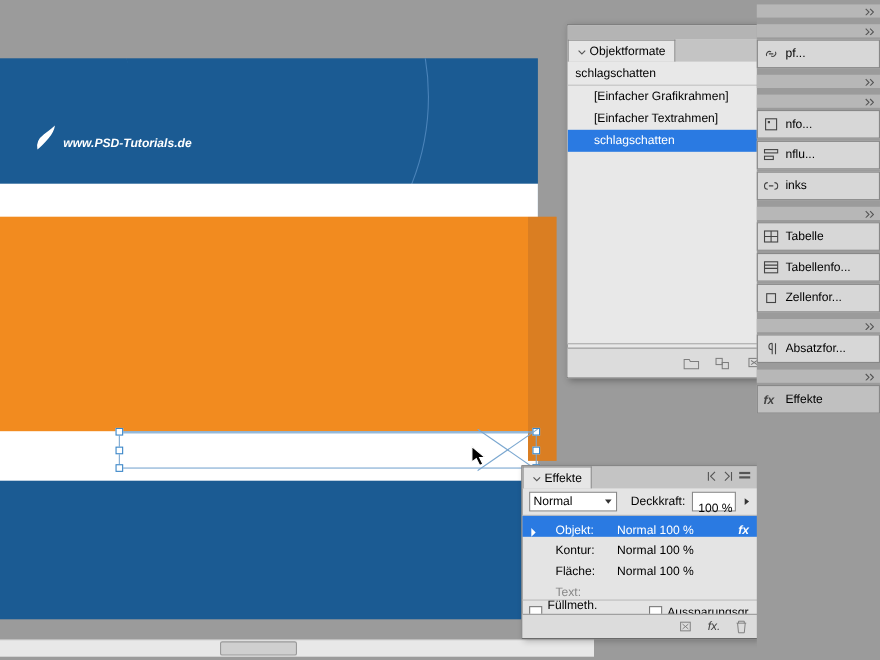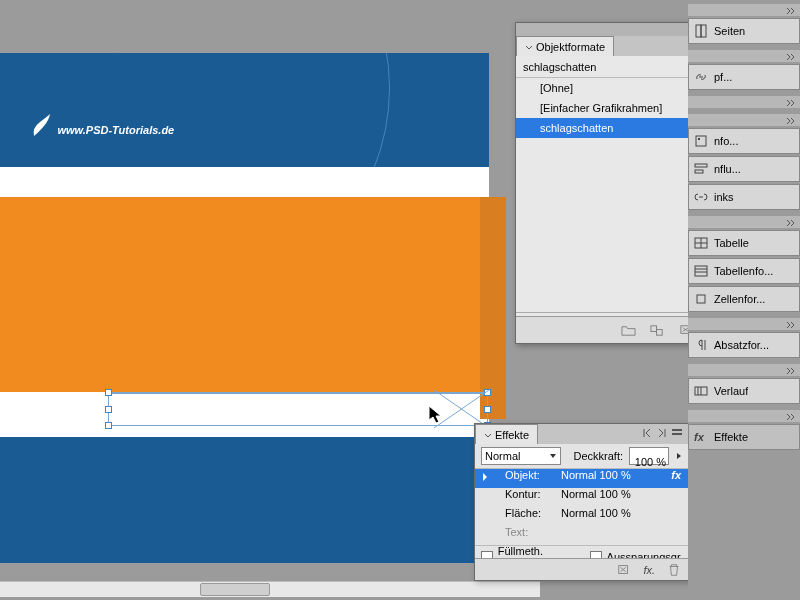--- a/index.html
+++ b/index.html
@@ -58,21 +58,21 @@
 
 
 .panel-fx { position: absolute; left: 474px; top: 423px; width: 216px; height: 158px; background: #e4e4e4; border: 1px solid #6a6a6a; box-shadow: 2px 2px 6px rgba(0,0,0,0.25); }
 .fx-tabrow { height: 20px; background: #c4c4c4; display: flex; align-items: flex-end; position: relative; }
 .fx-tab { height: 20px; padding: 3px 8px; background: #e6e6e6; border: 1px solid #8a8a8a; border-bottom: none; display: flex; gap: 3px; align-items: center; }
 .fx-nav { position: absolute; right: 4px; top: 3px; display: flex; gap: 3px; }
 .fx-opacity { height: 25px; display: flex; align-items: center; padding: 3px 6px; gap: 6px; border-bottom: 1px solid #bbb; }
 .fx-select { width: 80px; height: 18px; background: #fff; border: 1px solid #888; padding: 1px 3px; display: flex; align-items: center; justify-content: space-between; }
 .fx-opacity-lbl { margin-left: auto; text-align: right; }
 .fx-opacity-val { width: 40px; height: 17px; background: #fff; border: 1px solid #888; padding: 8px 2px; text-align: right; }
-.fx-row { display: flex; align-items: flex-start; height: 19px; padding: 0 8px; }
+.fx-row { display: flex; align-items: flex-end; height: 19px; padding: 0 8px; }
 .fx-row .lbl { display: inline-block; width: 56px; margin-left: 12px; }
 .fx-row.sel { background: #2a7ae2; color: #fff; }
 .fx-row.sel .tri { border-color: transparent transparent transparent #fff; }
 .tri { width: 0; height: 0; border: 4px solid transparent; border-left-color: #777; margin-right: 2px; }
 .tri.open { border: 4px solid transparent; border-top-color: #fff; margin-top: 4px; }
 .fx-row .fxic { margin-left: auto; font-style: italic; font-weight: bold; }
 .fx-checks { height: 22px; display: flex; align-items: center; gap: 5px; padding: 0 6px; border-top: 1px solid #bbb; }
 .chk { width: 12px; height: 12px; background: #fff; border: 1px solid #777; }
 .fx-footer { position: absolute; bottom: 0; left: 0; width: 100%; height: 22px; background: #dcdcdc; border-top: 1px solid #999; display: flex; align-items: center; justify-content: flex-end; gap: 12px; padding-right: 8px; }
 .fx-footer svg { width: 14px; height: 14px; opacity: .7; }
@@ -140,37 +140,34 @@
       </svg>
   </div>
   <div class="of-search">
     <input value="schlagschatten" style="">
     <svg class="bolt" width="10" height="14">
         <path d="M6 0 L1 8 L4 8 L3 14 L9 5 L5 5 Z" fill="#666"></path>
       </svg>
   </div>
   <div class="of-list" id="of-list">
       <div class="of-item">
-        <span>[Ohne]</span>
-        <span class="icon-r"><svg width="14" height="14">
-            <rect x="1" y="1" width="12" height="12" fill="none" stroke="#333"></rect>
-            <line x1="1" y1="13" x2="13" y2="1" stroke="#c00" stroke-width="2"></line>
-          </svg></span>
-        <span style="margin-left: 4px;"><svg width="10" height="10">
-            <path d="M2 7 L5 3 L8 7 Z" fill="#555"></path>
-          </svg></span>
-      </div>
-      <div class="of-item">
         <span>[Einfacher Grafikrahmen]</span>
         <span class="icon-r"><svg width="14" height="14">
             <rect x="1" y="1" width="12" height="12" fill="none" stroke="#333"></rect>
             <line x1="1" y1="1" x2="13" y2="13" stroke="#333"></line>
             <line x1="13" y1="1" x2="1" y2="13" stroke="#333"></line>
           </svg></span>
       </div>
+      <div class="of-item">
+        <span>[Einfacher Textrahmen]</span>
+        <span class="icon-r"><svg width="14" height="14">
+            <rect x="1" y="1" width="12" height="12" fill="none" stroke="#333"></rect>
+            <text x="3" y="11" font-size="10" fill="#333">T</text>
+          </svg></span>
+      </div>
       <div class="of-item selected">
         <span>schlagschatten</span>
       </div>
     </div>
   <div class="of-footer">
     <svg viewBox="0 0 16 16">
         <path d="M1 4 L6 4 L7 6 L15 6 L15 13 L1 13 Z" fill="none" stroke="#555"></path>
       </svg>
     <svg viewBox="0 0 16 16">
         <rect x="1" y="3" width="6" height="6" fill="none" stroke="#555"></rect>
@@ -265,27 +262,20 @@
   </div>
 </div>
 
 <div class="rightbar" id="rightbar">
     <div class="tabgroup">
       <div class="collapser">
         <svg viewBox="0 0 10 8">
           <path d="M1 2 L4 5 L1 8 M5 2 L8 5 L5 8" stroke="#555" fill="none"></path>
         </svg>
       </div>
-      <div class="ptab">
-        <svg viewBox="0 0 14 14">
-          <rect x="2" y="1" width="5" height="12" fill="none" stroke="#444"></rect>
-          <rect x="7" y="1" width="5" height="12" fill="none" stroke="#444"></rect>
-        </svg>
-        <span>Seiten</span>
-      </div>
     </div>
     <div class="tabgroup">
       <div class="collapser">
         <svg viewBox="0 0 10 8">
           <path d="M1 2 L4 5 L1 8 M5 2 L8 5 L5 8" stroke="#555" fill="none"></path>
         </svg>
       </div>
       <div class="ptab">
         <svg viewBox="0 0 14 14">
           <path d="M3 9 A3 3 0 0 1 7 5 M11 5 A3 3 0 0 1 7 9 M5 7 L9 7" stroke="#444" fill="none"></path>
@@ -368,35 +358,20 @@
         </svg>
         <span>Absatzfor...</span>
       </div>
     </div>
     <div class="tabgroup">
       <div class="collapser">
         <svg viewBox="0 0 10 8">
           <path d="M1 2 L4 5 L1 8 M5 2 L8 5 L5 8" stroke="#555" fill="none"></path>
         </svg>
       </div>
-      <div class="ptab">
-        <svg viewBox="0 0 14 14">
-          <rect x="1" y="3" width="12" height="8" fill="none" stroke="#444"></rect>
-          <line x1="4" y1="3" x2="4" y2="11" stroke="#444"></line>
-          <line x1="7" y1="3" x2="7" y2="11" stroke="#444"></line>
-        </svg>
-        <span>Verlauf</span>
-      </div>
-    </div>
-    <div class="tabgroup">
-      <div class="collapser">
-        <svg viewBox="0 0 10 8">
-          <path d="M1 2 L4 5 L1 8 M5 2 L8 5 L5 8" stroke="#555" fill="none"></path>
-        </svg>
-      </div>
       <div class="ptab active">
         <svg viewBox="0 0 14 14">
           <text x="0" y="11" font-size="11" font-style="italic" font-weight="bold" fill="#444">fx</text>
         </svg>
         <span>Effekte</span>
       </div>
     </div>
   </div>
 
 </body></html>

